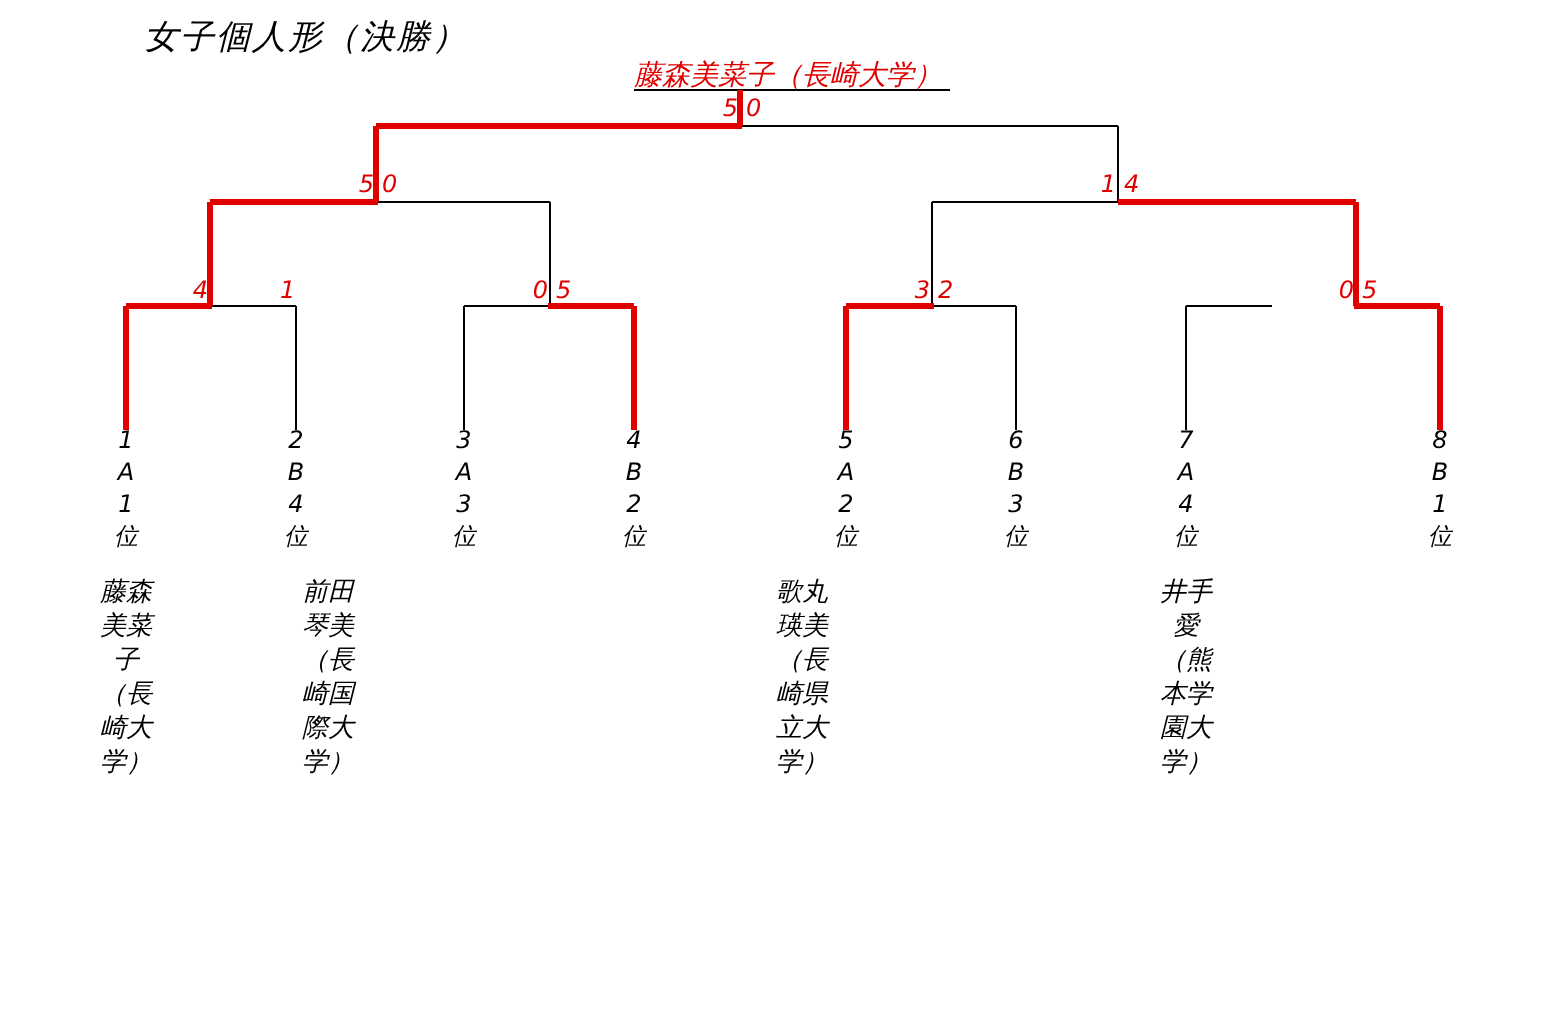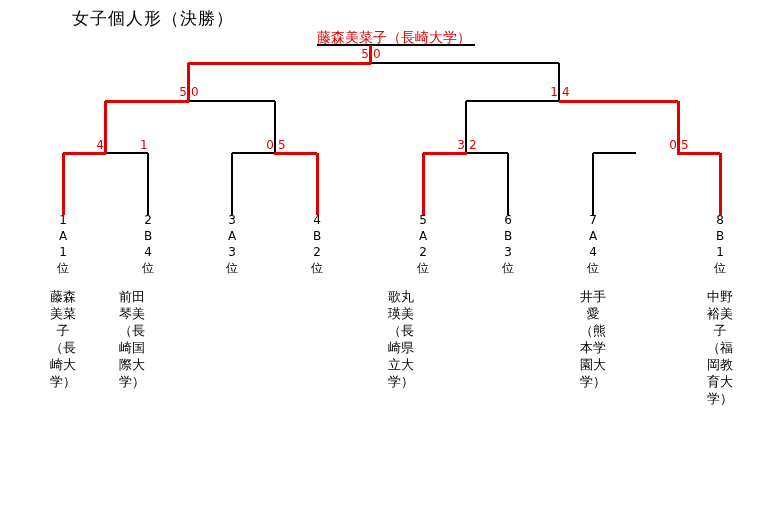--- a/index.html
+++ b/index.html
@@ -1,21 +1,21 @@
 <!DOCTYPE html>
 <html><head>
 <meta charset="utf-8">
 <style>
   html,body{margin:0;padding:0;}
   body{
     width:775px;height:509px;background:#ffffff;
     font-family:"DejaVu Sans","Liberation Sans",sans-serif;
     overflow:hidden;position:relative;
   }
-  #stage{position:absolute;left:0;top:0;width:775px;height:509px;}
+  #stage{position:absolute;left:0;top:0;width:775px;height:509px;font-style:italic;}
 
   
   .title{
     position:absolute;left:72px;top:7px;
     font-size:17px;color:#000;letter-spacing:1px;white-space:nowrap;
   }
 
   
   .champion{
     position:absolute;left:317px;top:29px;
@@ -183,18 +183,17 @@
     <div>位</div>
   </div>
   <div class="seed" style="left:720px;top:212px;">
     <div>8</div>
     <div>B</div>
     <div>1</div>
     <div>位</div>
   </div>
 
   <div class="pname" style="left:63px;">藤森美菜子（長崎大学）</div>
-  <div class="pname" style="left:132px;">前田琴美（長崎国際大学）</div>
+  <div class="pname" style="left:164px;">前田琴美（長崎国際大学）</div>
   <div class="pname" style="left:401px;">歌丸瑛美（長崎県立大学）</div>
   <div class="pname" style="left:593px;">井手　愛（熊本学園大学）</div>
-  <div class="pname" style="left:720px;">中野裕美子（福岡教育大学）</div>
 
 </div>
 
 </body></html>

